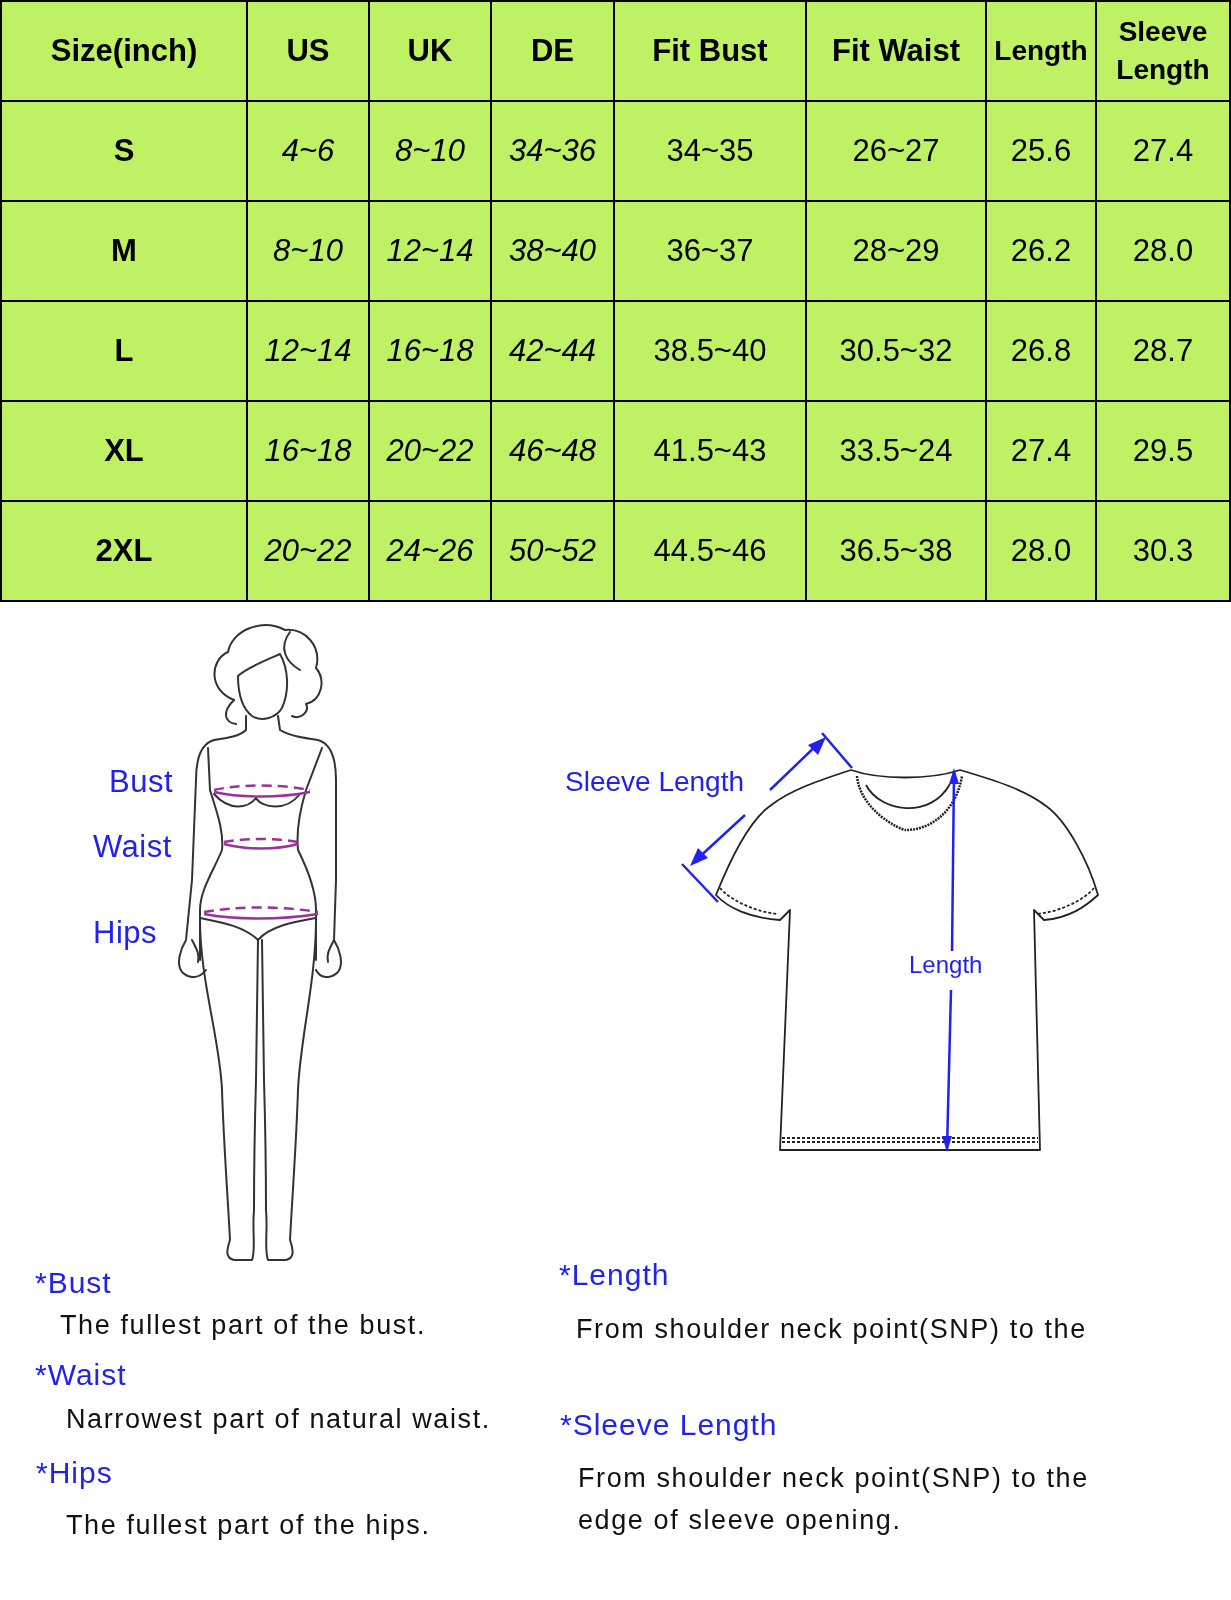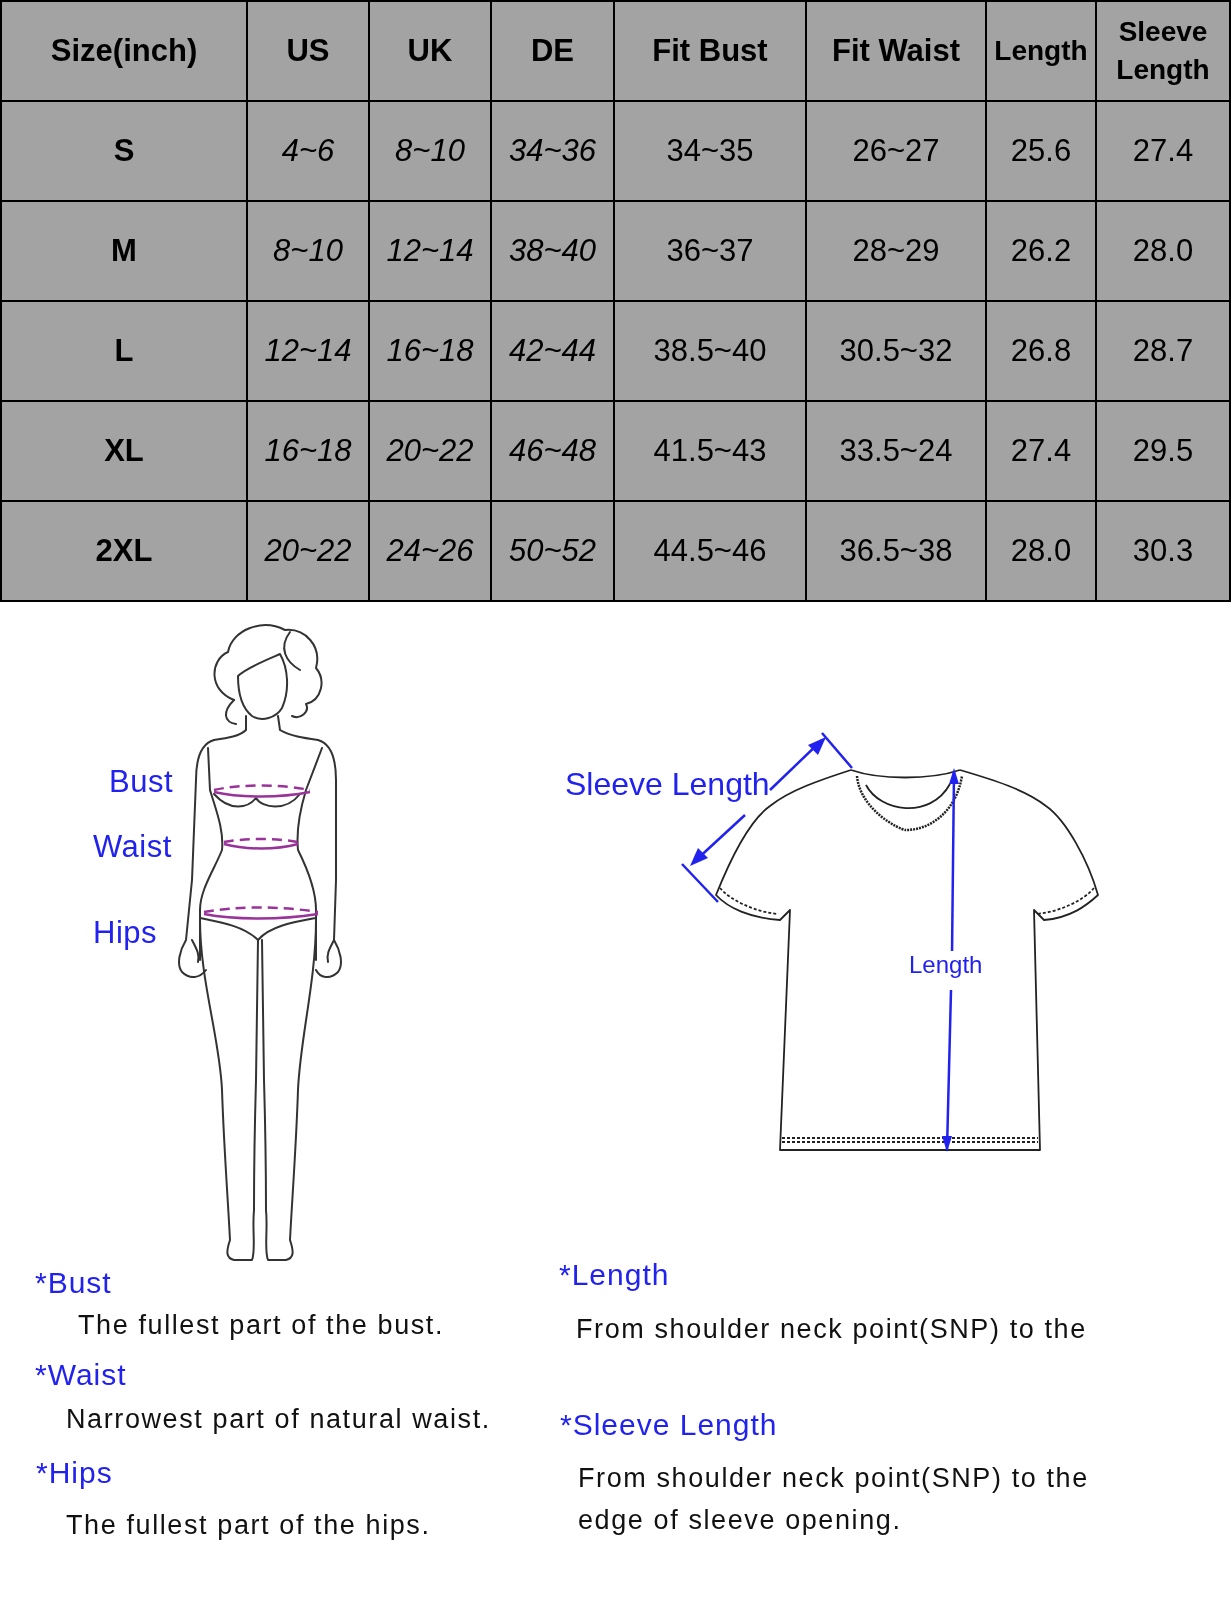--- a/index.html
+++ b/index.html
@@ -1,17 +1,17 @@
 <!DOCTYPE html>
 <html><head>
 <meta charset="utf-8">
 <style>
   html, body { margin: 0; padding: 0; background: #ffffff; }
   body { width: 1231px; height: 1600px; position: relative; overflow: hidden; font-family: "Liberation Sans", sans-serif; }
-  #size-table { position: absolute; left: 0; top: 0; border-collapse: collapse; table-layout: fixed; width: 1229px; background: #a3a3a3; }
+  #size-table { position: absolute; left: 0; top: 0; border-collapse: collapse; table-layout: fixed; width: 1229px; background: #bef264; }
   #size-table td, #size-table th { border: 2px solid #000; text-align: center; vertical-align: middle; padding: 0; color: #000; height: 98px; }
   #size-table th { font-weight: bold; font-size: 31px; }
   #size-table th.small { font-size: 28px; line-height: 38px; }
   #size-table td { font-size: 31px; }
   #size-table td.size { font-weight: bold; }
   #size-table td.conv { font-style: italic; }
   .abs { position: absolute; }
   .fig-label { font-size: 31px; color: #2222ee; letter-spacing: 0.5px; }
   .term { font-size: 30px; color: #2222ee; letter-spacing: 1px; }
   .desc { font-size: 27px; color: #111; letter-spacing: 1.6px; line-height: 42px; }
@@ -163,25 +163,25 @@
     <line x1="745" y1="815" x2="694" y2="862"></line>
     <polygon points="690,866 698,848 708,858" stroke="none"></polygon>
 
     <line x1="954" y1="772" x2="952" y2="955"></line>
     <line x1="951" y1="990" x2="947" y2="1150"></line>
     <polygon points="954,768 949,784 959,784" stroke="none"></polygon>
     <polygon points="947,1152 942,1136 952,1136" stroke="none"></polygon>
   </g>
 </svg>
 
-<div class="abs" style="left:565px;top:766px;font-size:32px;color:#2222ee;text-align:right;">Sleeve Length</div>
+<div class="abs" style="left:565px;top:766px;font-size:28px;color:#2222ee;text-align:right;">Sleeve Length</div>
 <div class="abs" style="left:907px;top:951px;font-size:24px;color:#2222ee;background:#fff;padding:0 2px;">Length</div>
 
 <div class="abs term" style="left:35px;top:1266px;">*Bust</div>
-<div class="abs desc" style="left:78px;top:1304px;">The fullest part of the bust.</div>
+<div class="abs desc" style="left:60px;top:1304px;">The fullest part of the bust.</div>
 <div class="abs term" style="left:35px;top:1358px;">*Waist</div>
 <div class="abs desc" style="left:66px;top:1398px;">Narrowest part of natural waist.</div>
 <div class="abs term" style="left:36px;top:1456px;">*Hips</div>
 <div class="abs desc" style="left:66px;top:1504px;text-align:right;">The fullest part of the hips.</div>
 
 <div class="abs term" style="left:559px;top:1258px;">*Length</div>
 <div class="abs desc" style="left:576px;top:1308px;">
   <div>From shoulder neck point(SNP) to the</div>
 </div>
 <div class="abs term" style="left:560px;top:1408px;">*Sleeve Length</div>

